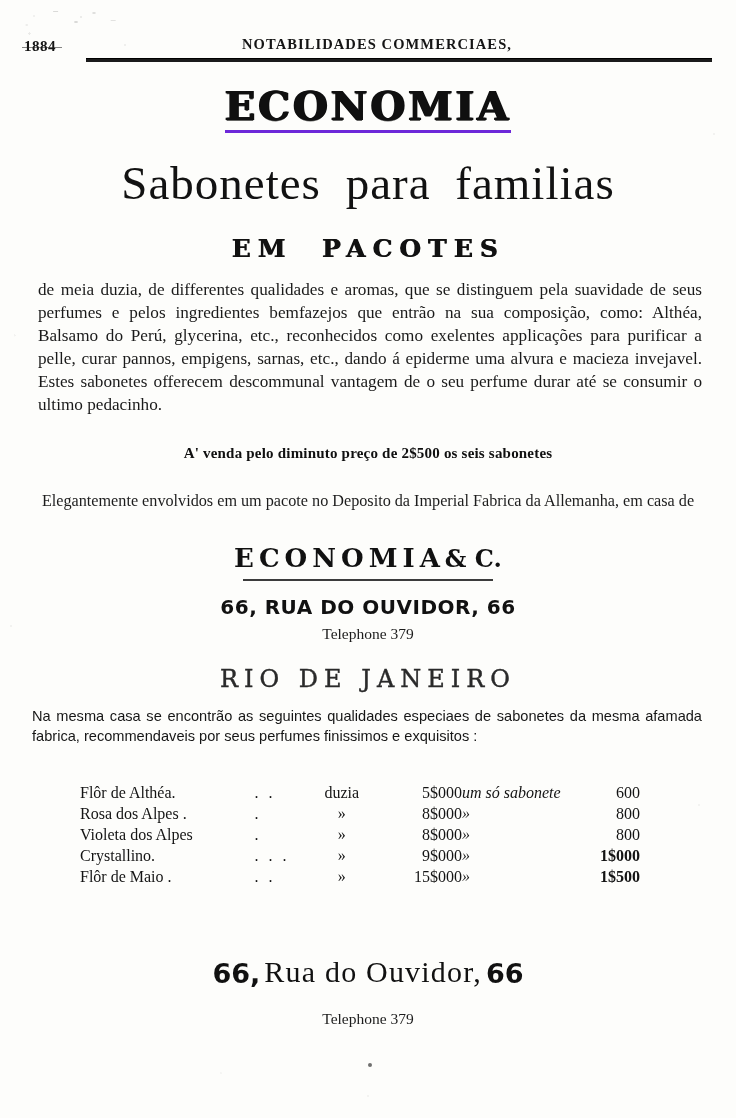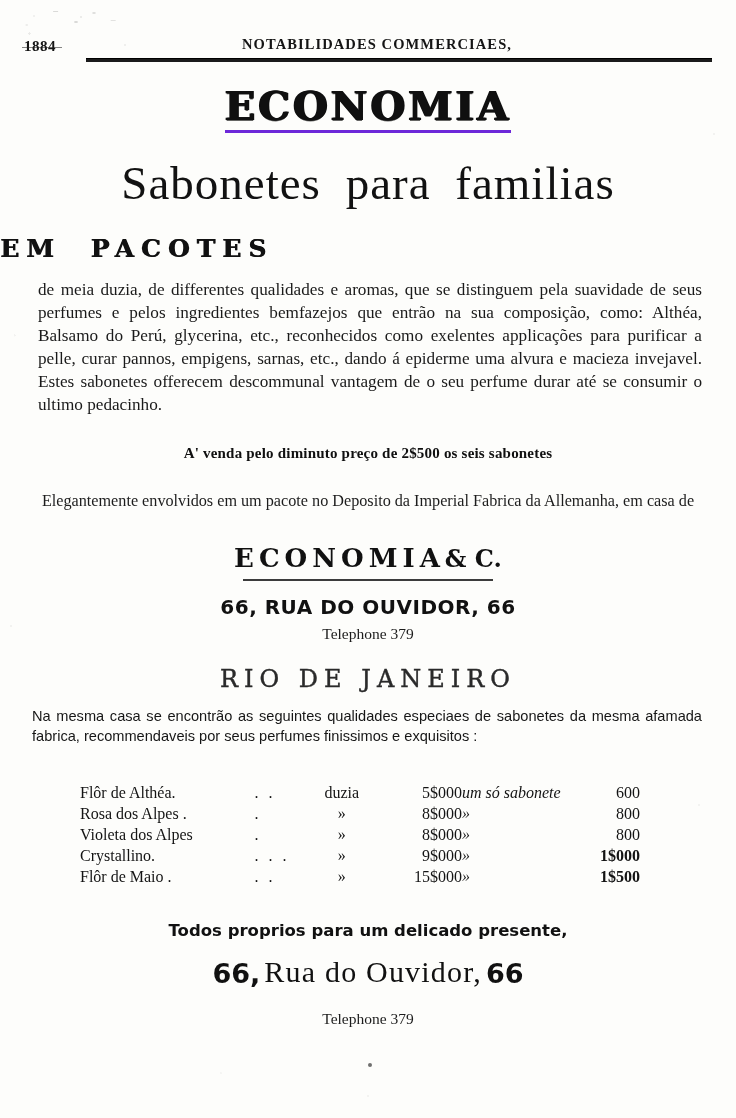--- a/index.html
+++ b/index.html
@@ -116,21 +116,21 @@
     font-family: "Liberation Serif", serif;
     font-weight: normal;
     font-size: 47px;
     letter-spacing: 1px;
     word-spacing: 12px;
     color: #121212;
   }
   .h-pacotes {
     position: absolute;
     left: 0; right: 0; top: 234px;
-    text-align: left;
+    text-align: center;
     font-family: "DejaVu Serif", serif;
     font-weight: bold;
     font-size: 25px;
     letter-spacing: 7px;
     word-spacing: 14px;
     color: #111;
     text-shadow: .7px 0 0 #111;
   }
 
   
@@ -374,21 +374,20 @@
         <td class="pt-name">Flôr de Maio .</td>
         <td class="pt-dots">. .</td>
         <td class="pt-unit">»</td>
         <td class="pt-price">15$000</td>
         <td class="pt-mid">»</td>
         <td class="pt-single bold">1$500</td>
       </tr>
     </tbody>
   </table>
 
-  <div class="todos">Todos proprios para um delicado presente,</div>
 
   <div class="addr2">
     <span class="num">66,</span>
     <span class="street">Rua do Ouvidor,</span>
     <span class="num">66</span>
   </div>
 
   <div class="tel2">Telephone 379</div>
 
   <div class="dot-bottom"></div>

